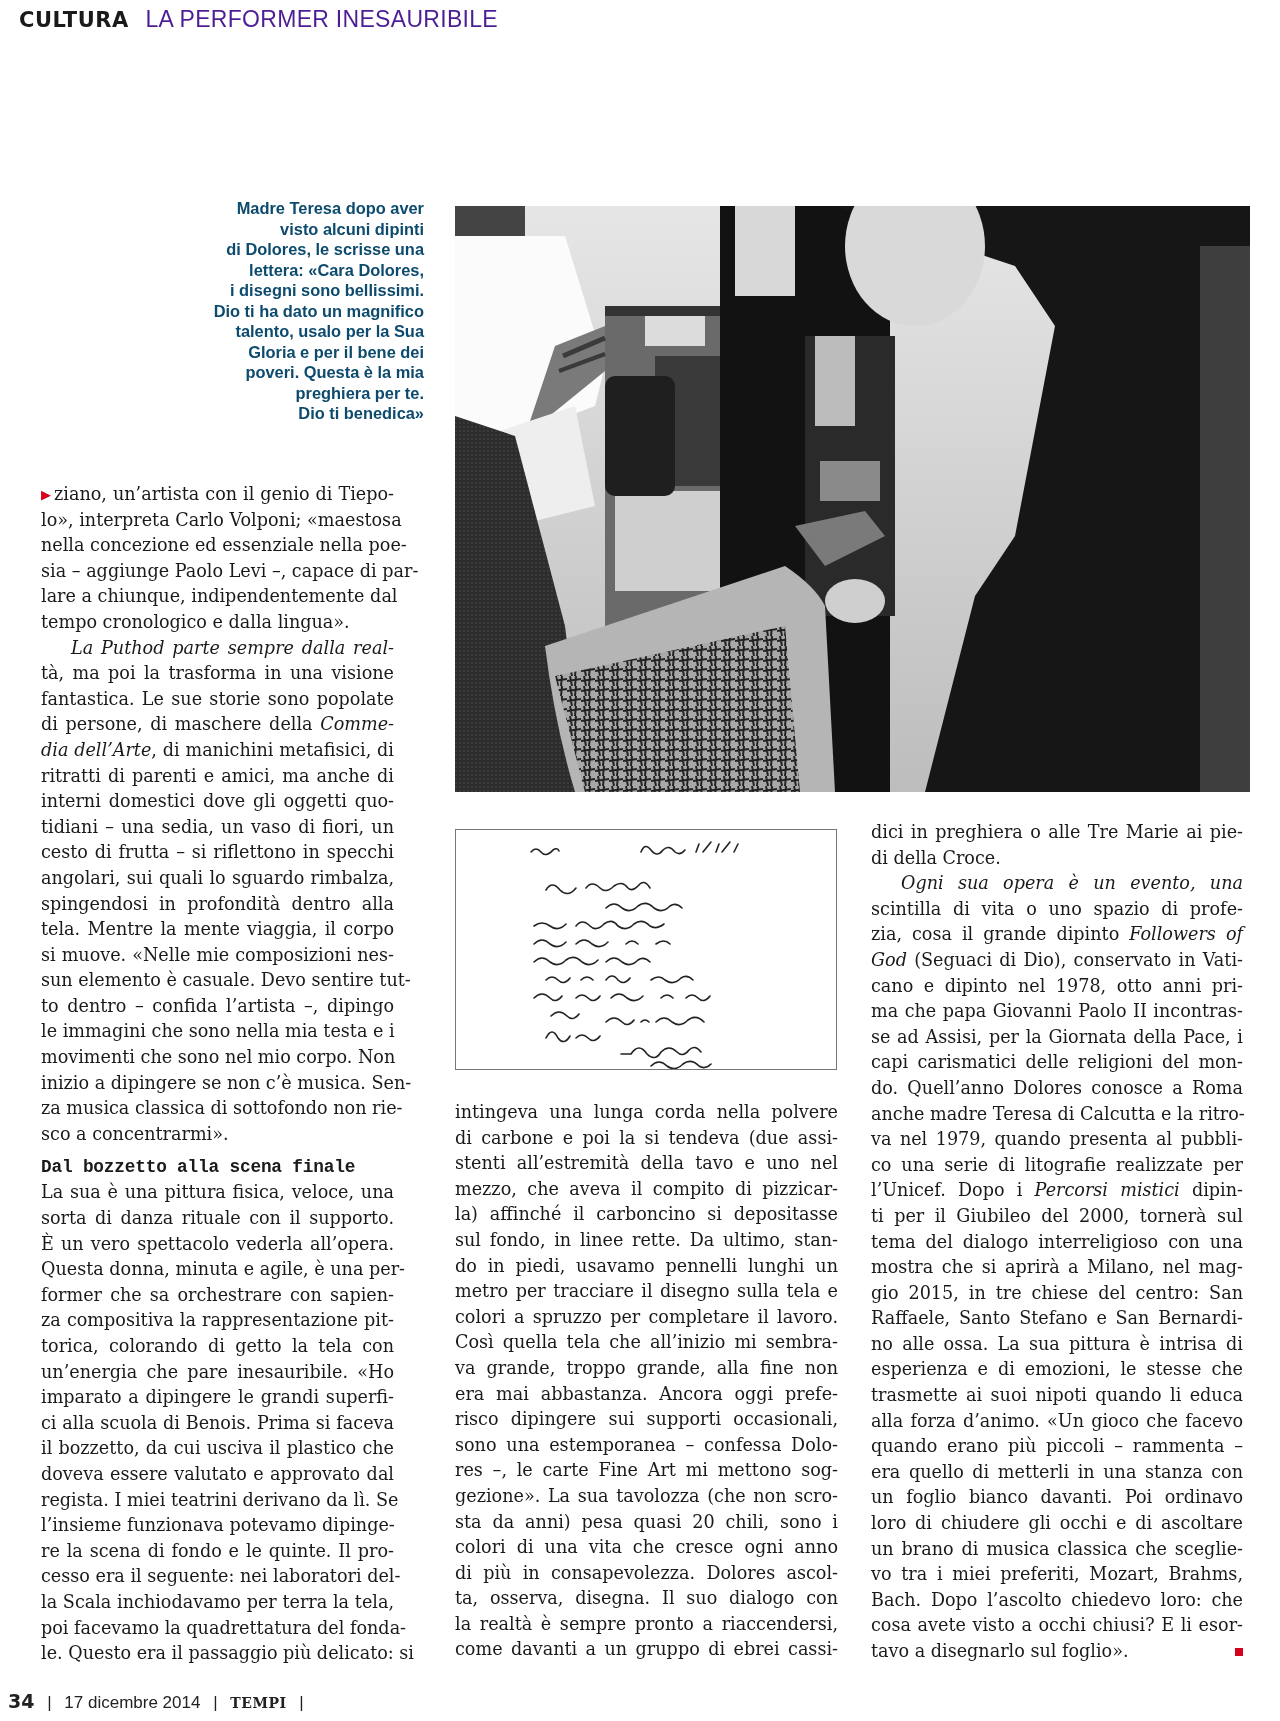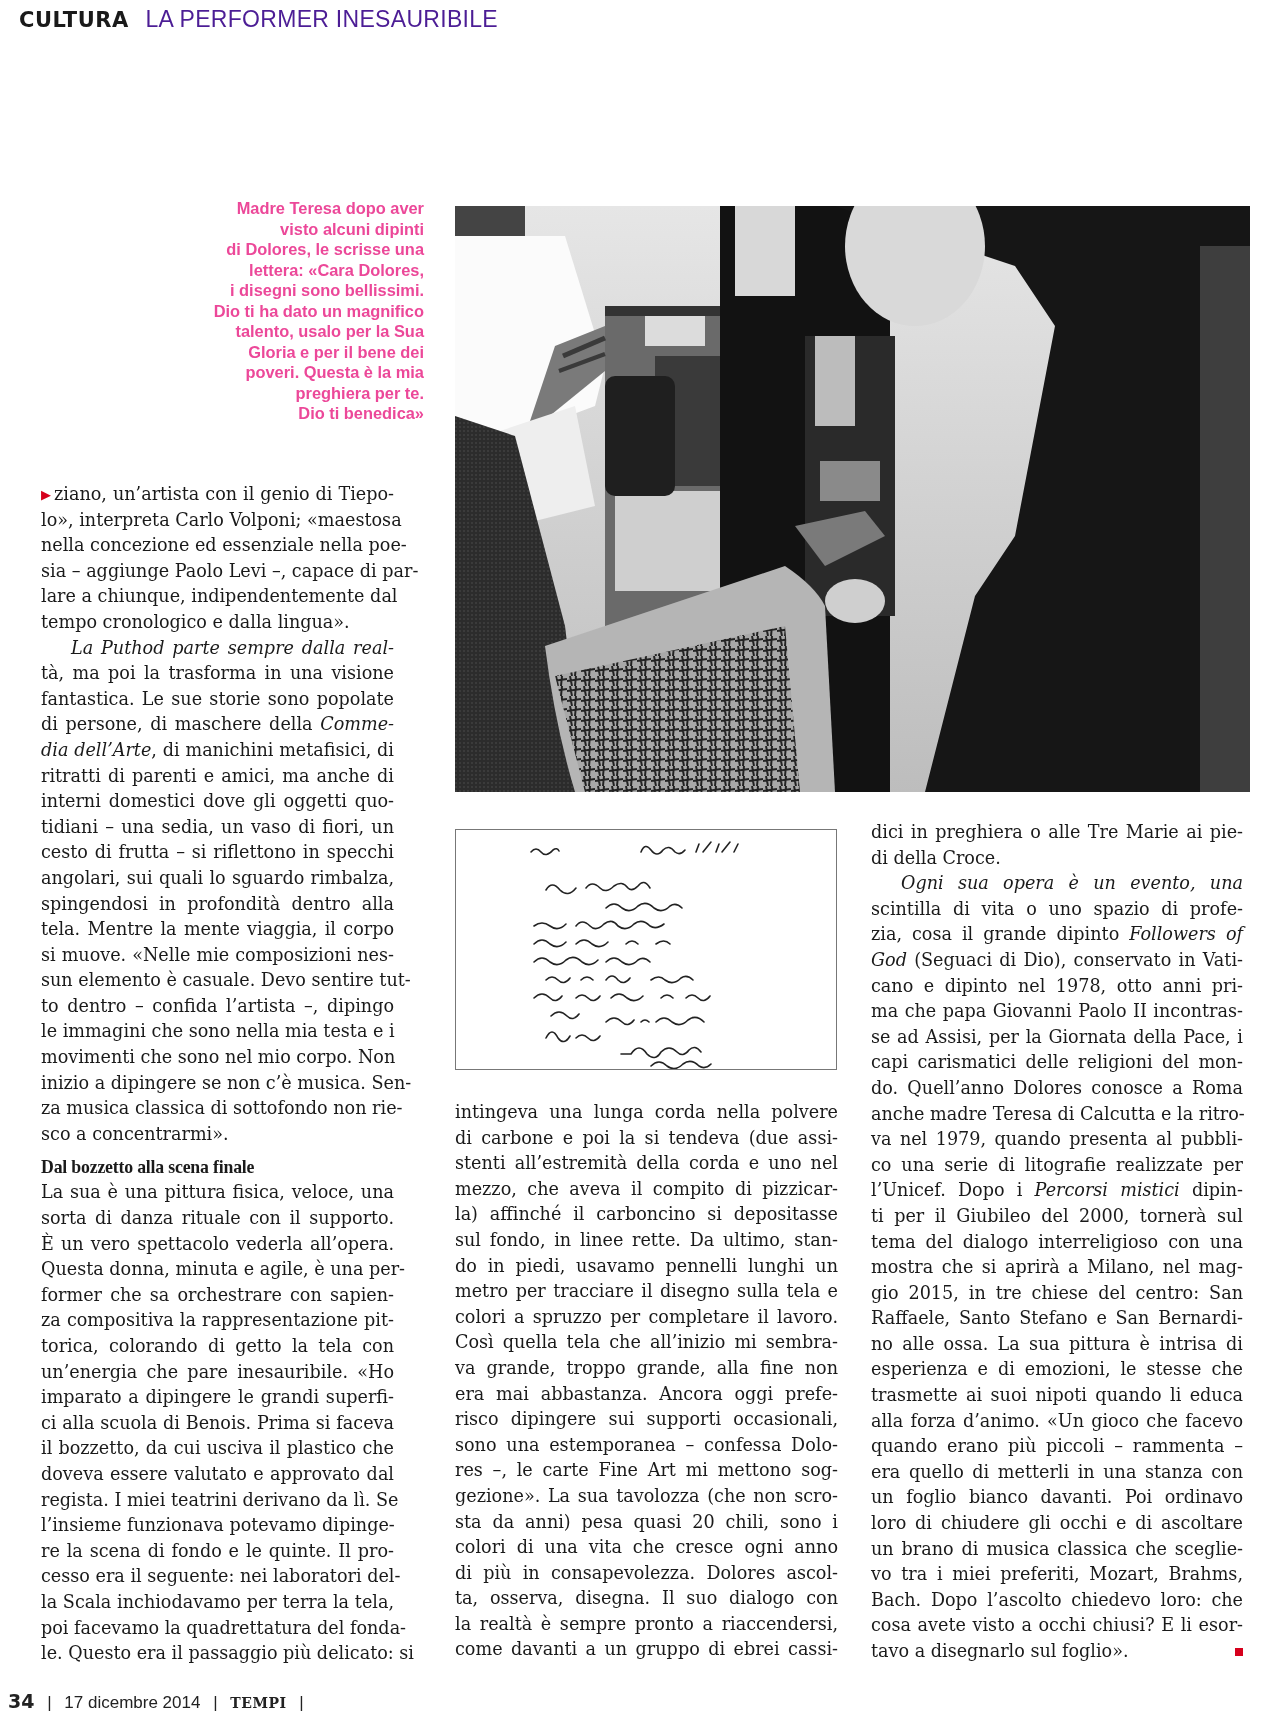--- a/index.html
+++ b/index.html
@@ -1,33 +1,33 @@
 <!DOCTYPE html>
 <html><head>
 <meta charset="utf-8">
 <style>
   html, body { margin: 0; padding: 0; background: #ffffff; }
   body { width: 1280px; height: 1721px; position: relative; overflow: hidden; font-family: "DejaVu Serif", serif; color: #1a1a1a; }
   .header { position: absolute; left: 19px; top: 6px; font-family: "Liberation Sans", sans-serif; font-size: 23px; white-space: nowrap; letter-spacing: 0.3px; }
   .header .section { font-weight: 900; font-family: "DejaVu Sans", sans-serif; font-size: 21px; letter-spacing: 0.5px; }
   .header .title { font-weight: 300; margin-left: 10px; color: #4c1d95; }
-  .caption { position: absolute; left: 170px; top: 198px; width: 254px; text-align: right; font-family: "Liberation Sans", sans-serif; font-weight: bold; font-size: 16.4px; line-height: 20.5px; color: #ec4899; }
+  .caption { position: absolute; left: 170px; top: 198px; width: 254px; text-align: right; font-family: "Liberation Sans", sans-serif; font-weight: bold; font-size: 16.4px; line-height: 20.5px; color: #0c4a6e; }
   .caption span { display: block; }
   .photo { position: absolute; left: 455px; top: 206px; width: 795px; height: 586px; overflow: hidden; background: #2a2a2a; }
   .letter { position: absolute; left: 455px; top: 829px; width: 382px; height: 241px; border: 1px solid #777; background: #fff; box-sizing: border-box; }
   .col { position: absolute; font-size: 17.6px; line-height: 25.6px; text-align: justify; }
   .col p { margin: 0; }
   .col .line { display: block; text-align: justify; text-align-last: justify; white-space: nowrap; }
   .col .line.last { text-align-last: left; }
   .col .indent { padding-left: 30px; font-style: italic; }
   .col1 { left: 41px; top: 482px; width: 353px; }
   .col2 { left: 455px; top: 1100px; width: 383px; }
   .col3 { left: 871px; top: 820px; width: 372px; }
   .arrow { color: #d6001c; font-size: 13px; display: inline-block; margin-right: 3px; vertical-align: 1px; }
-  .subhead { font-family: Liberation Serif, serif; font-weight: bold; font-size: 17.8px; line-height: 25px; margin-top: 8px !important; letter-spacing: -0.2px; }
+  .subhead { font-family: Liberation Mono, monospace; font-weight: bold; font-size: 17.8px; line-height: 25px; margin-top: 8px !important; letter-spacing: -0.2px; }
   .endmark { display: inline-block; width: 8px; height: 8px; background: #d6001c; float: right; margin-top: 9px; }
   .footer { position: absolute; left: 8px; top: 1690px; font-family: "Liberation Sans", sans-serif; font-size: 17px; white-space: nowrap; color: #222; }
   .footer .pg { font-family: "DejaVu Sans", sans-serif; font-weight: 900; font-size: 19px; margin-top: 12px; }
   .footer .sep { margin: 0 8px; }
   .footer .brand { font-family: "DejaVu Serif", serif; font-weight: 900; font-size: 14px; letter-spacing: 0.5px; }
   em, .it { font-style: italic; }
 </style>
 </head>
 <body>
 
@@ -177,21 +177,21 @@
       <span class="line">la Scala inchiodavamo per terra la tela,</span>
       <span class="line">poi facevamo la quadrettatura del fonda-</span>
       <span class="line">le. Questo era il passaggio più delicato: si</span>
     </p>
 </div>
 
 <div class="col col2">
   <p id="c2p1">
       <span class="line">intingeva una lunga corda nella polvere</span>
       <span class="line">di carbone e poi la si tendeva (due assi-</span>
-      <span class="line">stenti all’estremità della corda e uno nel</span>
+      <span class="line">stenti all’estremità della tavo e uno nel</span>
       <span class="line">mezzo, che aveva il compito di pizzicar-</span>
       <span class="line">la) affinché il carboncino si depositasse</span>
       <span class="line">sul fondo, in linee rette. Da ultimo, stan-</span>
       <span class="line">do in piedi, usavamo pennelli lunghi un</span>
       <span class="line">metro per tracciare il disegno sulla tela e</span>
       <span class="line">colori a spruzzo per completare il lavoro.</span>
       <span class="line">Così quella tela che all’inizio mi sembra-</span>
       <span class="line">va grande, troppo grande, alla fine non</span>
       <span class="line">era mai abbastanza. Ancora oggi prefe-</span>
       <span class="line">risco dipingere sui supporti occasionali,</span>

